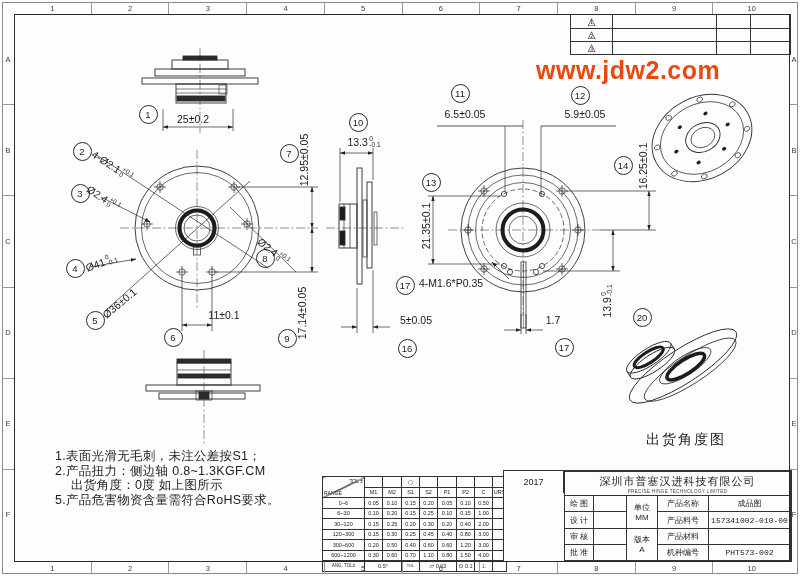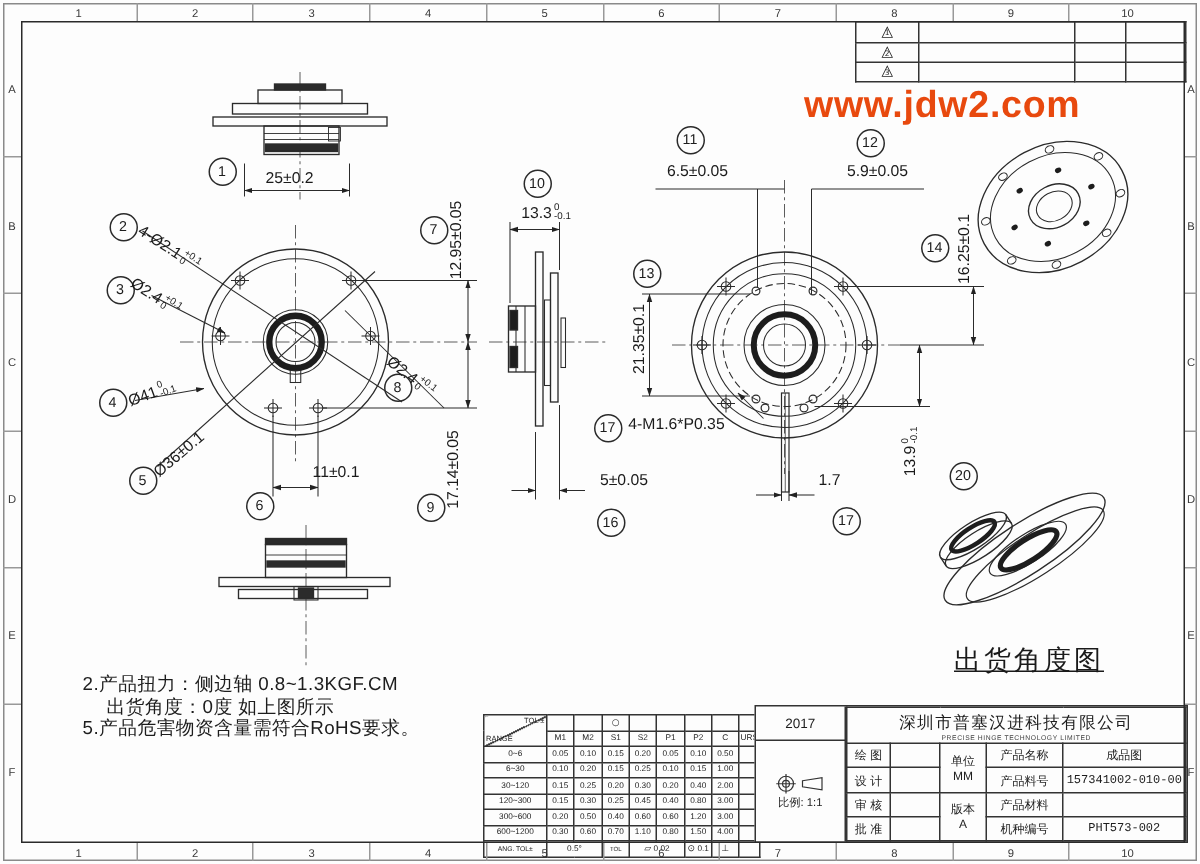--- a/index.html
+++ b/index.html
@@ -66,21 +66,21 @@
   .logo-cell{height:33px;font-family:"DejaVu Sans Mono",monospace;font-weight:bold;
              font-size:16px;letter-spacing:1px;}
   .year-cell{height:22px;font-size:9px;}
   .scale-cell{flex:1;font-size:7.5px;}
   .tb-right{flex:1;}
   .tb-right td{border:1px solid #333;text-align:center;padding:0;font-size:8px;height:15px;}
   .tb-right tr:first-child td{height:23px;}
   .company-cn{font-size:11px;letter-spacing:1px;display:block;}
   .company-en{font-size:4.5px;color:#444;display:block;letter-spacing:.4px;}
   .mono{font-family:"Liberation Mono",monospace;font-size:8px;}
-  .shiplabel{font-size:18px;letter-spacing:2px;text-decoration:underline;}
+  .shiplabel{font-size:14px;letter-spacing:2px;}
   .cl{stroke-dasharray:9 2.5 2 2.5;stroke-width:.6;stroke:#4a4a4a;}
 </style>
 </head>
 <body>
 
 <svg class="abs" width="800" height="576" style="left:0;top:0">
   <defs>
     <marker id="ar" viewBox="0 0 10 10" refX="9.5" refY="5" markerWidth="8" markerHeight="8" orient="auto-start-reverse">
       <path d="M0,1.8 L10,5 L0,8.2 Z" fill="#222"></path>
     </marker>
@@ -375,20 +375,21 @@
   <tr>
         <td><span class="tri">△<i>3</i></span></td>
         <td></td>
         <td></td>
         <td></td>
       </tr>
 </tbody>
   </table>
 
 <div class="abs tech">
+  <div class="t l">1.表面光滑无毛刺，未注公差按S1；</div>
   <div class="t l">2.产品扭力：侧边轴 0.8~1.3KGF.CM</div>
   <div class="t l ind">出货角度：0度  如上图所示</div>
   <div class="t l">5.产品危害物资含量需符合RoHS要求。</div>
 </div>
 
 <table class="abs toltab">
   <colgroup>
       <col style="width:42px">
       <col style="width:18px">
       <col style="width:19px">
@@ -498,32 +499,20 @@
     <td><span class="sym">⊙</span> <span>0.1</span></td>
     <td><span class="sym">⊥</span></td>
     <td></td>
   </tr>
 </tbody>
   </table>
 
 <div class="abs tblock">
   <div class="tb-left">
     <div class="year-cell">2017</div>
-    <div class="scale-cell">
-      <svg width="34" height="15">
-        <g stroke="#333" stroke-width="0.8" fill="none">
-          <circle cx="7" cy="7.5" r="5"></circle>
-            <circle cx="7" cy="7.5" r="2.3"></circle>
-          <line x1="0.5" y1="7.5" x2="13.5" y2="7.5"></line>
-            <line x1="7" y1="1" x2="7" y2="14"></line>
-          <path d="M18,5.5 L31,3.5 L31,11.5 L18,9.5 Z"></path>
-        </g>
-      </svg>
-      <span>比例: 1:1</span>
-    </div>
   </div>
   <table class="tb-right" style="width:227px">
     <colgroup>
         <col style="width:29px">
         <col style="width:33px">
         <col style="width:31px">
         <col style="width:51px">
         <col>
       </colgroup>
     <tbody>

